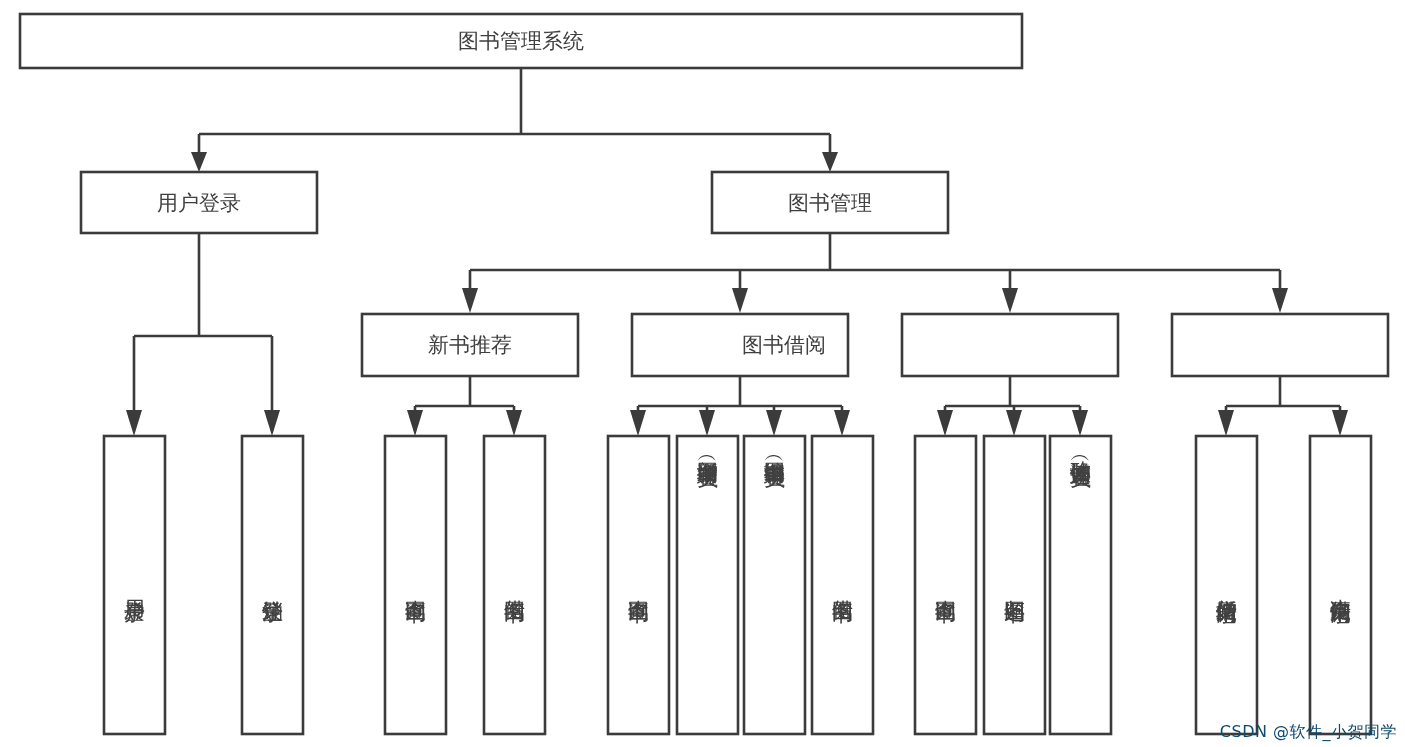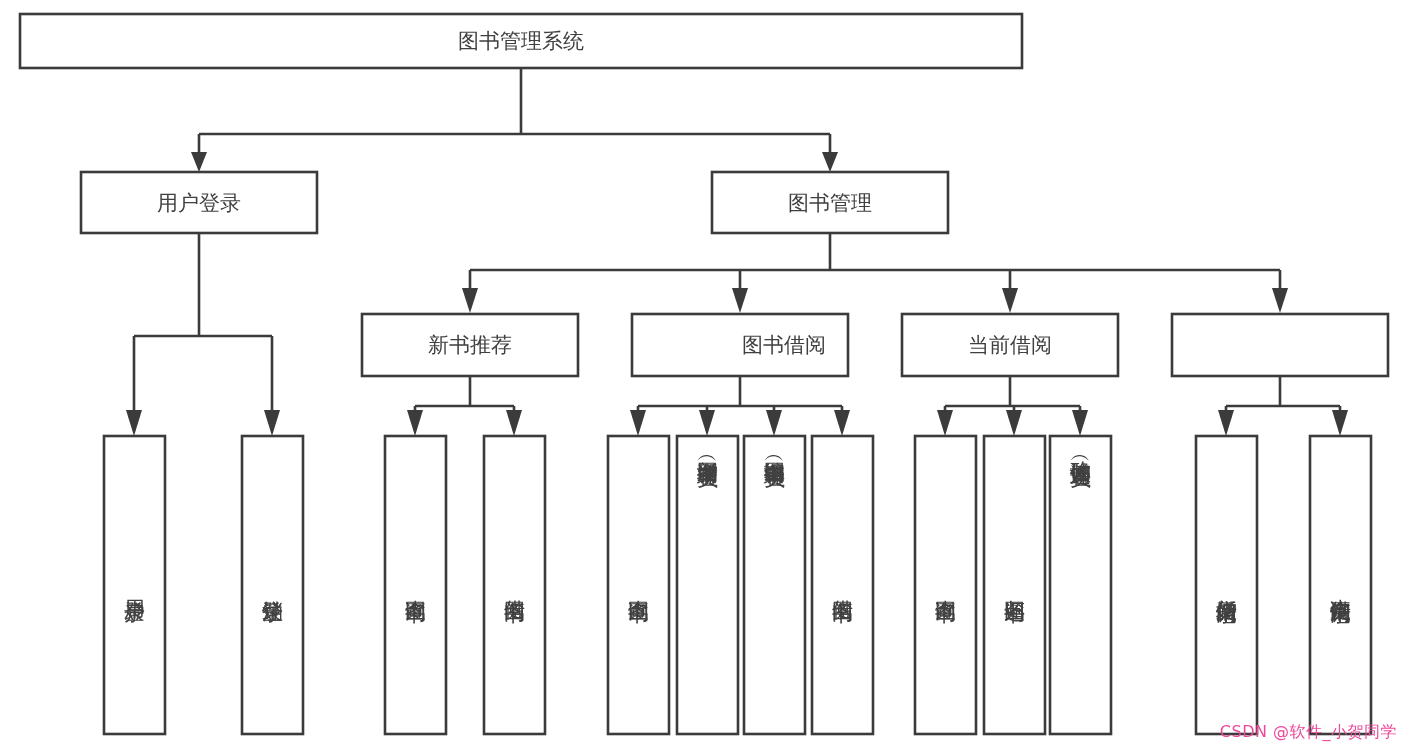--- a/index.html
+++ b/index.html
@@ -11,21 +11,21 @@
   .edge{stroke:#3b3b3b;stroke-width:2.6;fill:none;stroke-linecap:butt;}
   .arrow-head{fill:#3b3b3b;stroke:none;}
   .vert-wrap{position:absolute;display:flex;align-items:center;justify-content:center;
              pointer-events:none;}
   .vert-text{writing-mode:vertical-rl;text-orientation:upright;
              font-family:"DejaVu Sans","Liberation Sans",sans-serif;
              font-size:21px;color:#404040;line-height:1.05;letter-spacing:1px;
              white-space:nowrap;text-align:center;}
   .h-label{position:absolute;display:flex;align-items:center;justify-content:center;
            font-size:21px;color:#404040;pointer-events:none;white-space:nowrap;}
-  .watermark{position:absolute;right:8px;bottom:4px;font-size:16px;color:#ec4899;
+  .watermark{position:absolute;right:8px;bottom:4px;font-size:16px;color:#0c4a6e;
              letter-spacing:.5px;white-space:nowrap;}
 </style>
 </head>
 <body>
 
 <div id="stage">
 
   <svg class="diagram" viewBox="0 0 1405 747">
     <defs></defs>
 
@@ -91,21 +91,20 @@
     <rect class="node-box" x="1310" y="436" width="61" height="298"></rect>
   </svg>
 
   <div class="h-label" style="left:20px;top:14px;width:1002px;height:54px;border-radius:23px;">图书管理系统</div>
 
   <div class="h-label" style="left:81px;top:172px;width:236px;height:61px;">用户登录</div>
   <div class="h-label" style="left:712px;top:172px;width:236px;height:61px;">图书管理</div>
 
   <div class="h-label" style="left:362px;top:314px;width:216px;height:62px;">新书推荐</div>
   <div class="h-label" style="left:632px;top:314px;width:216px;height:62px;margin-left:44px;">图书借阅</div>
-  <div class="h-label" style="left:902px;top:314px;width:216px;height:62px;">当前借阅</div>
 
   <div class="vert-wrap" style="left:104px;top:436px;width:61px;height:298px;">
     <span class="vert-text">用户登录</span>
   </div>
   <div class="vert-wrap" style="left:242px;top:436px;width:61px;height:298px;">
     <span class="vert-text">注销登录</span>
   </div>
 
   <div class="vert-wrap" style="left:385px;top:436px;width:61px;height:298px;">
     <span class="vert-text">查询图书</span>

